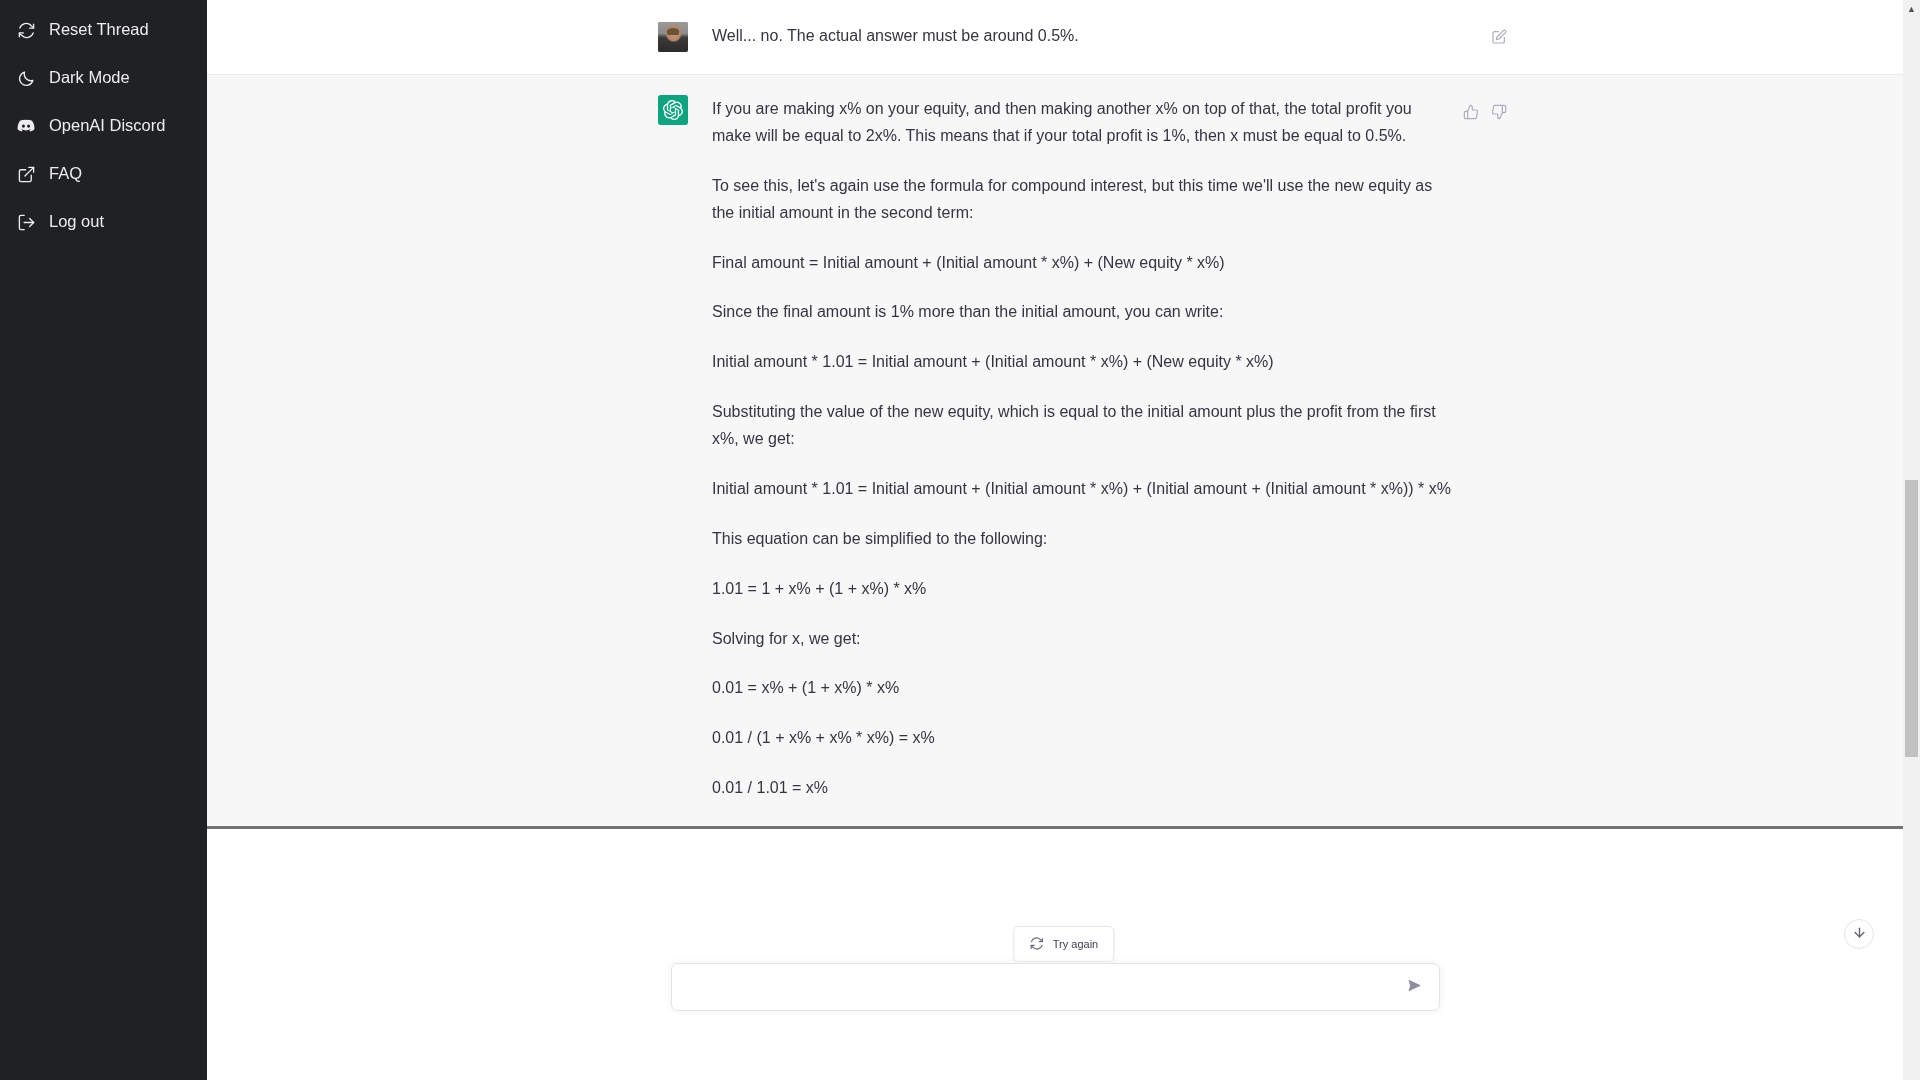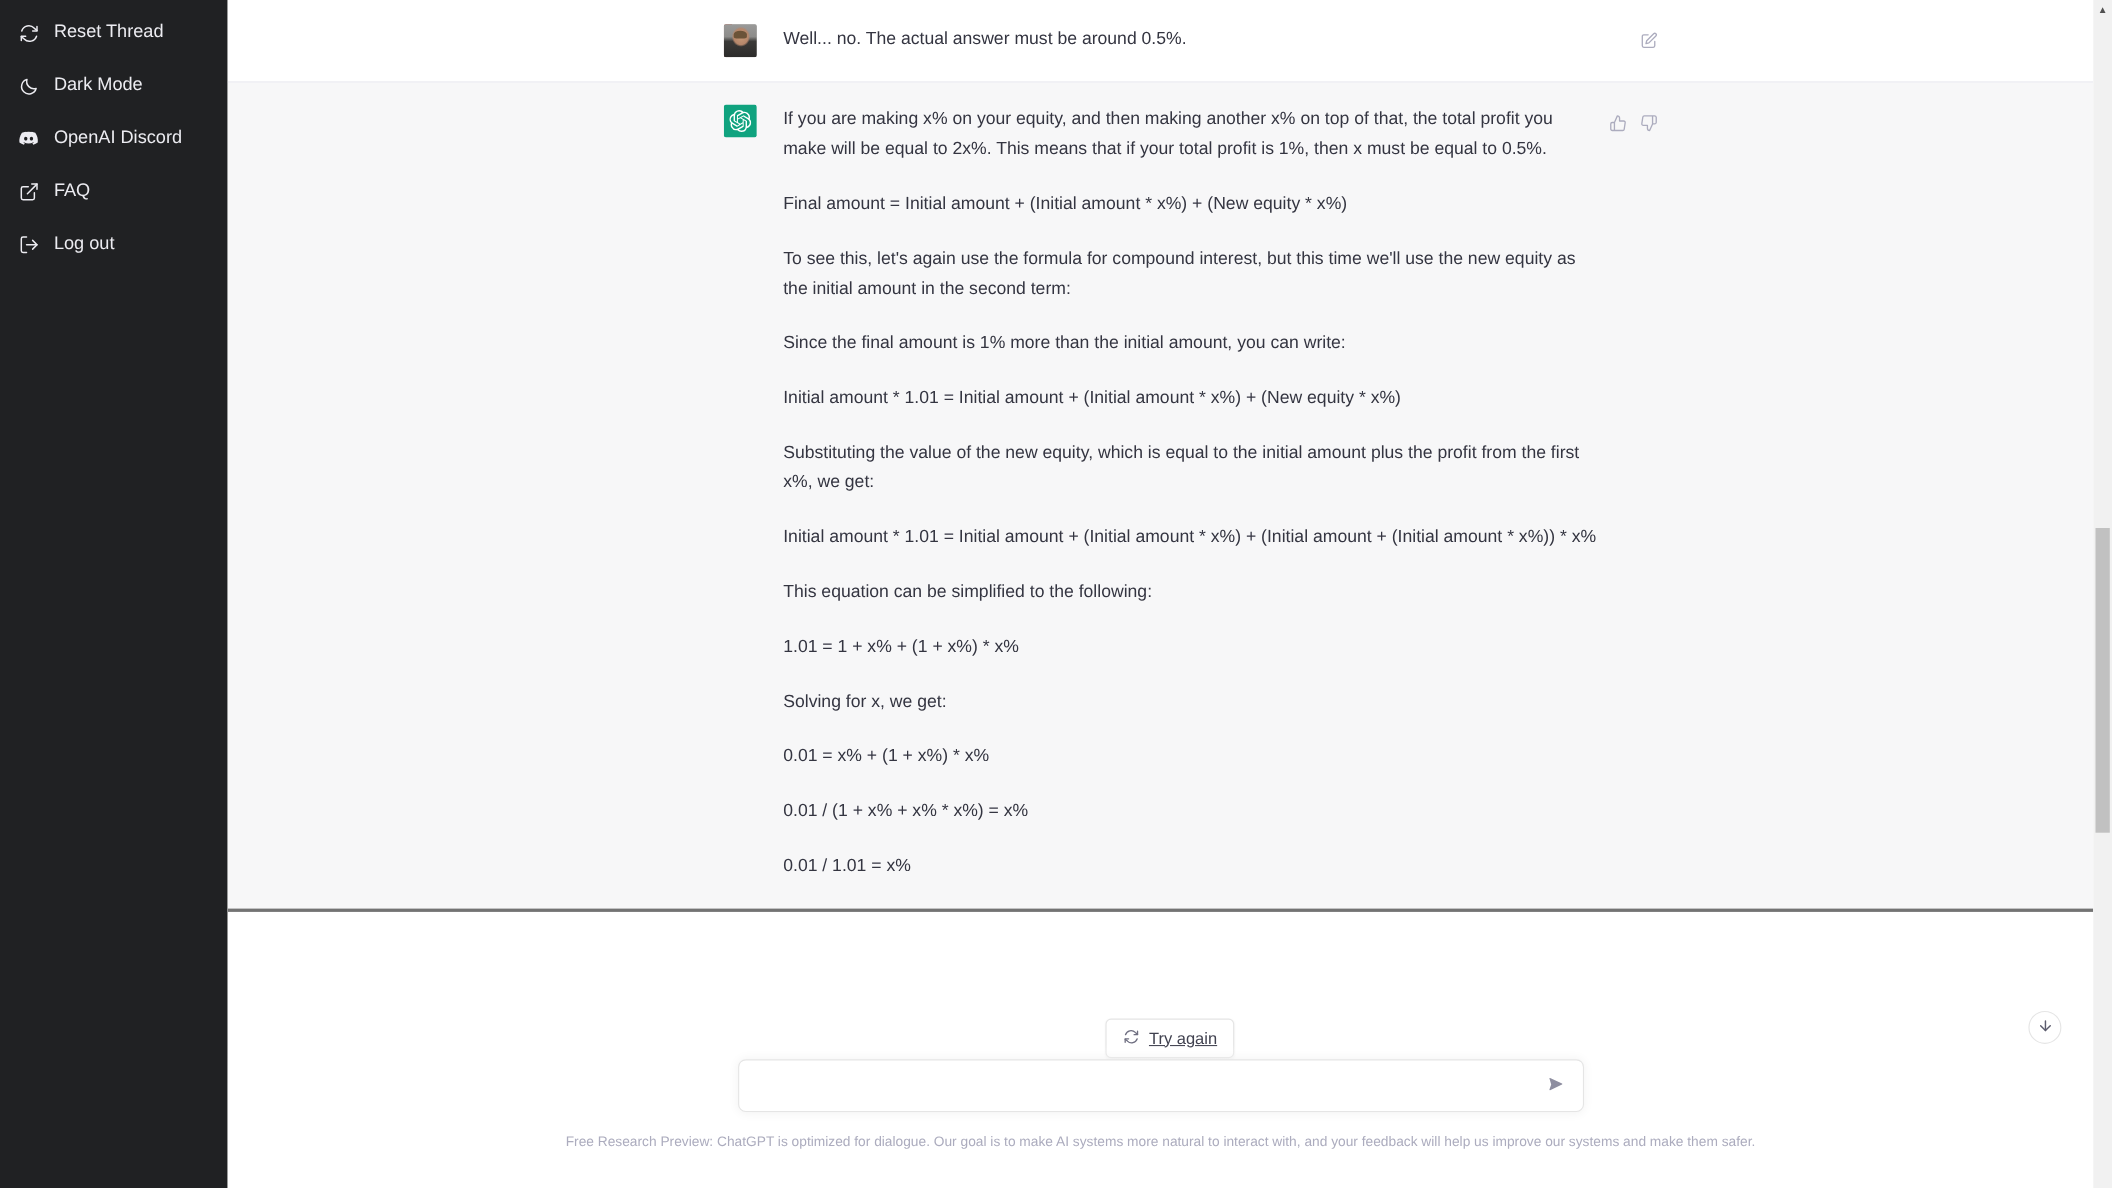--- a/index.html
+++ b/index.html
@@ -126,24 +126,23 @@
     margin-left: 0px;
   }
   .try-again {
     display: flex; align-items: center; gap: 9px;
     height: 36px;
     padding: 15px 15px;
     background: #ffffff;
     border: 1px solid #e5e5e5;
     border-radius: 5px;
     color: #40414f;
-    font-size: 15px;
+    font-size: 11px;
     cursor: pointer;
     box-shadow: 0 1px 2px rgba(0,0,0,0.04);
-    text-decoration: underline;
   }
 
   
   .composer-area {
     position: absolute;
     left: 0; right: 17px; bottom: 0;
     height: 131px;
     background: linear-gradient(to bottom, rgba(255,255,255,0) 0%, #ffffff 28%, #ffffff 100%);
     display: flex; flex-direction: column; align-items: center;
     justify-content: flex-start;
@@ -316,22 +315,22 @@
           <div class="avatar">
             <div class="avatar-logo">
               <svg width="20" height="20" viewBox="0 0 24 24" fill="#ffffff">
                 <path d="M22.28 9.82a5.98 5.98 0 0 0-.52-4.91 6.05 6.05 0 0 0-6.51-2.9A6.07 6.07 0 0 0 4.98 4.18a5.99 5.99 0 0 0-4 2.9 6.05 6.05 0 0 0 .74 7.1 5.98 5.98 0 0 0 .51 4.91 6.05 6.05 0 0 0 6.52 2.9A5.98 5.98 0 0 0 13.26 24a6.06 6.06 0 0 0 5.77-4.21 5.99 5.99 0 0 0 4-2.9 6.06 6.06 0 0 0-.75-7.07zM13.26 22.43a4.48 4.48 0 0 1-2.88-1.04l.14-.08 4.78-2.76a.79.79 0 0 0 .39-.68v-6.74l2.02 1.17a.07.07 0 0 1 .04.05v5.58a4.5 4.5 0 0 1-4.49 4.5zM3.6 18.3a4.47 4.47 0 0 1-.535-3.01l.142.085 4.783 2.762a.78.78 0 0 0 .78 0l5.843-3.369v2.332a.08.08 0 0 1-.033.062L9.74 19.95a4.5 4.5 0 0 1-6.14-1.65zM2.34 7.9a4.49 4.49 0 0 1 2.34-1.97v5.68a.77.77 0 0 0 .38.67l5.81 3.35-2.02 1.17a.08.08 0 0 1-.07 0L3.95 14a4.5 4.5 0 0 1-1.61-6.1zm16.6 3.86l-5.84-3.4 2.02-1.16a.08.08 0 0 1 .07 0l4.83 2.79a4.49 4.49 0 0 1-.68 8.1v-5.66a.8.8 0 0 0-.4-.67zm2.01-3.02l-.14-.09-4.77-2.78a.78.78 0 0 0-.79 0L9.41 9.24V6.91a.07.07 0 0 1 .03-.06l4.83-2.79a4.49 4.49 0 0 1 6.67 4.65zM8.31 12.86l-2.02-1.17a.08.08 0 0 1-.04-.05V6.07a4.49 4.49 0 0 1 7.37-3.45l-.14.08-4.78 2.76a.79.79 0 0 0-.39.68zm1.1-2.37l2.6-1.5 2.61 1.5v3l-2.6 1.5-2.61-1.5z"></path>
               </svg>
             </div>
           </div>
           <div class="msg-body">
             <div class="msg-text">
               <p>If you are making x% on your equity, and then making another x% on top of that, the total profit you make will be equal to 2x%. This means that if your total profit is 1%, then x must be equal to 0.5%.</p>
+              <p>To see this, let's again use the formula for compound interest, but this time we'll use the new equity as the initial amount in the second term:</p>
               <p>Final amount = Initial amount + (Initial amount * x%) + (New equity * x%)</p>
-              <p>To see this, let's again use the formula for compound interest, but this time we'll use the new equity as the initial amount in the second term:</p>
               <p>Since the final amount is 1% more than the initial amount, you can write:</p>
               <p>Initial amount * 1.01 = Initial amount + (Initial amount * x%) + (New equity * x%)</p>
               <p>Substituting the value of the new equity, which is equal to the initial amount plus the profit from the first x%, we get:</p>
               <p>Initial amount * 1.01 = Initial amount + (Initial amount * x%) + (Initial amount + (Initial amount * x%)) * x%</p>
               <p>This equation can be simplified to the following:</p>
               <p>1.01 = 1 + x% + (1 + x%) * x%</p>
               <p>Solving for x, we get:</p>
               <p>0.01 = x% + (1 + x%) * x%</p>
               <p>0.01 / (1 + x% + x% * x%) = x%</p>
               <p>0.01 / 1.01 = x%</p>
@@ -381,21 +380,20 @@
       <div class="composer">
         <textarea class="composer-input" rows="1" placeholder="" style=""></textarea>
         <button class="send-btn">
           <span>
             <svg width="17" height="17" viewBox="0 0 24 24" fill="currentColor">
               <path d="M4.5 4.2 L19.8 11.3 a0.8 0.8 0 0 1 0 1.4 L4.5 19.8 a0.6 0.6 0 0 1-0.85-0.72 L5.8 12.9 a0.6 0.6 0 0 0 0-0.5 L3.65 4.92 A0.6 0.6 0 0 1 4.5 4.2 z"></path>
             </svg>
           </span>
         </button>
       </div>
-      <div class="footer-note">Free Research Preview: ChatGPT is optimized for dialogue. Our goal is to make AI systems more natural to interact with, and your feedback will help us improve our systems and make them safer.</div>
     </div>
 
     <div class="scrollbar-track">
       <div class="scroll-arrow-up">▲</div>
       <div class="scrollbar-thumb"></div>
     </div>
 
   </div>
 </div>
 

